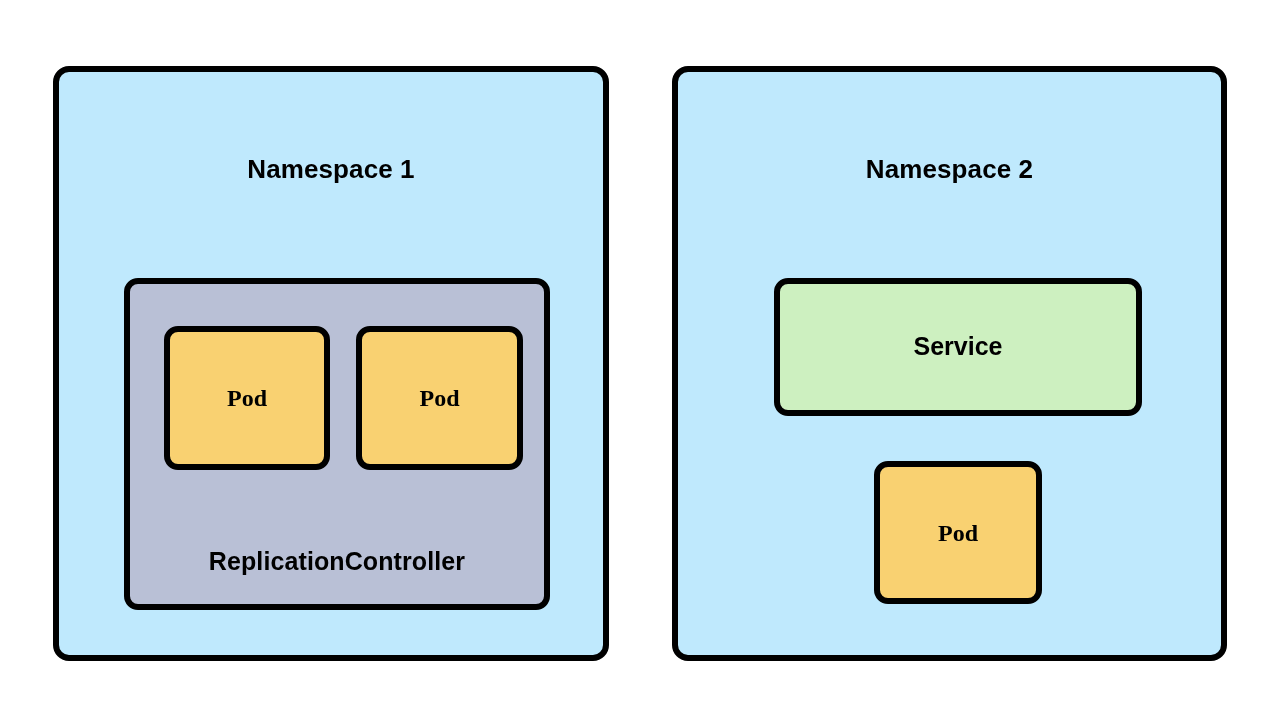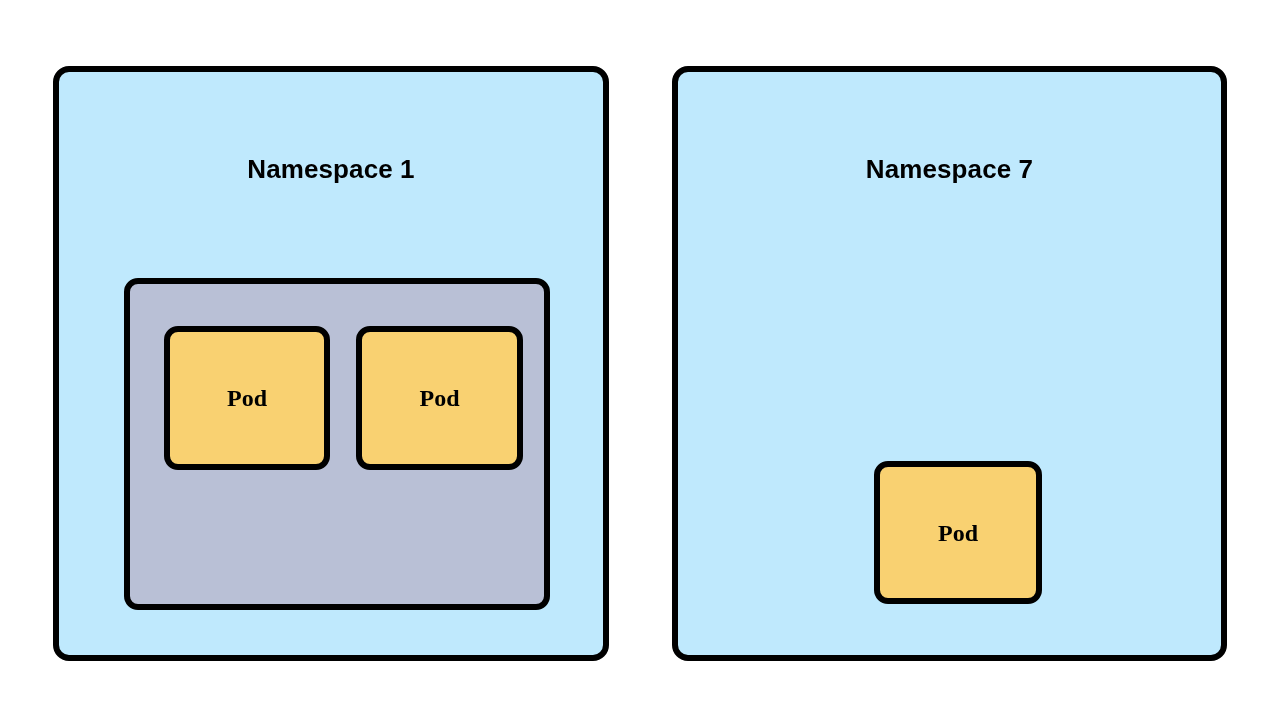--- a/index.html
+++ b/index.html
@@ -95,36 +95,40 @@
 <body>
 
 <div id="canvas">
 
   <div class="node namespace" id="ns1">
 
     <span class="node-label">Namespace 1</span>
 
     <div class="node controller" id="rc1">
 
+      <span class="node-label">ReplicationController</span>
 
       <div class="node pod" id="pod-rc-1">
         <span class="node-label">Pod</span>
       </div>
 
       <div class="node pod" id="pod-rc-2">
         <span class="node-label">Pod</span>
       </div>
 
     </div>
   </div>
 
   <div class="node namespace" id="ns2">
 
-    <span class="node-label">Namespace 7</span>
+    <span class="node-label">Namespace 2</span>
 
+    <div class="node service" id="svc1">
+      <span class="node-label">Service</span>
+    </div>
 
     <div class="node pod" id="pod-ns2-1">
       <span class="node-label">Pod</span>
     </div>
 
   </div>
 
 </div>
 
 </body></html>

